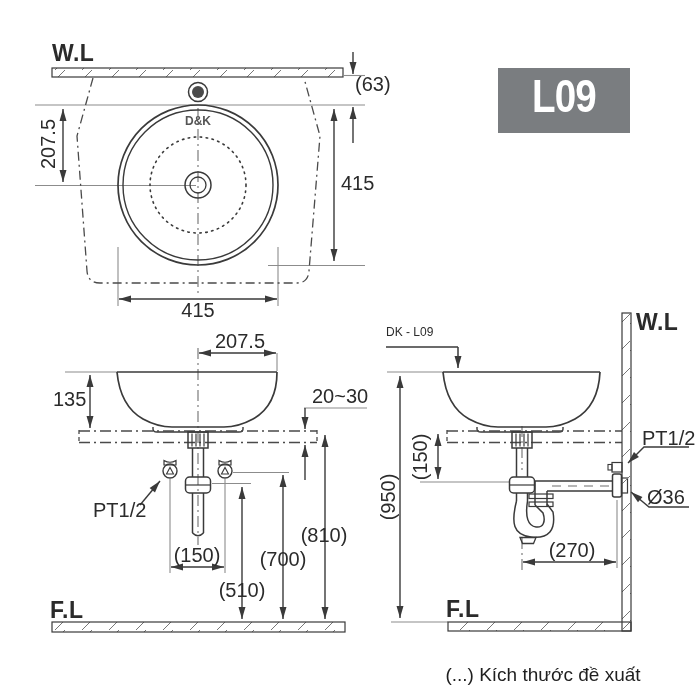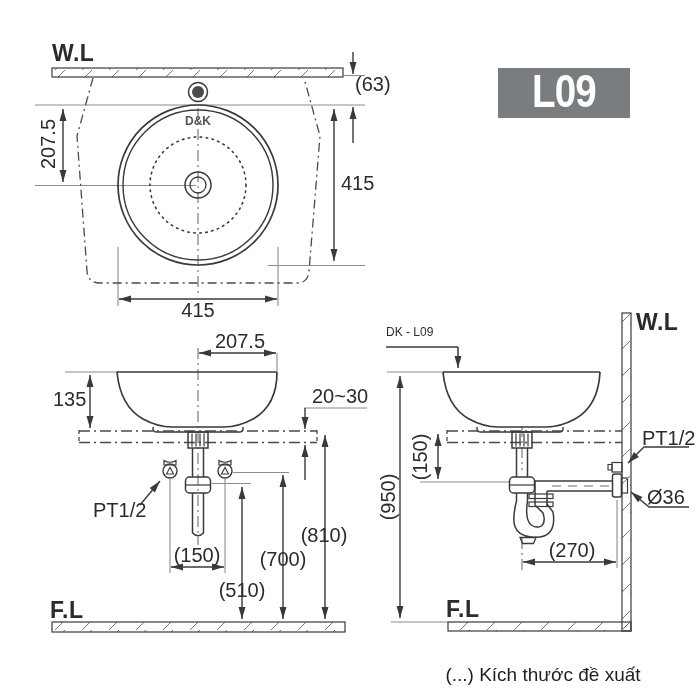--- a/index.html
+++ b/index.html
@@ -7,22 +7,22 @@
          font-family:"Liberation Sans",sans-serif;}
   #stage svg{position:absolute;left:0;top:0;}
   .lbl{position:absolute;font-size:20px;color:#2b2b2b;white-space:nowrap;line-height:1;}
   .big{font-weight:700;font-size:23px;letter-spacing:0.5px;}
   .md-bold{font-weight:400;font-size:12px;}
   .tiny{font-size:12px;color:#555;font-weight:700;}
   .rot{transform:translate(-50%,-50%) rotate(-90deg);}
   .ctr{transform:translateX(-50%);}
   .ctrxy{transform:translate(-50%,-50%);}
   .cap{font-size:19px;color:#1f1f1f;margin-top:14px;}
-  #badge{position:absolute;left:498px;top:68px;width:132px;height:50px;background:#7a7d80;
-         display:flex;align-items:flex-end;justify-content:center;}
+  #badge{position:absolute;left:498px;top:68px;width:132px;height:65px;background:#7a7d80;
+         display:flex;align-items:flex-start;justify-content:center;}
   #badge span{color:#ffffff;font-weight:700;font-size:47px;transform:scaleX(.82);letter-spacing:-1px;}
 </style>
 </head>
 <body>
 
 <div id="stage">
 
 <svg width="700" height="700" viewBox="0 0 700 700">
   <defs>
     <marker id="ah" markerUnits="userSpaceOnUse" markerWidth="14" markerHeight="10" refX="13" refY="4.5" orient="auto-start-reverse">

